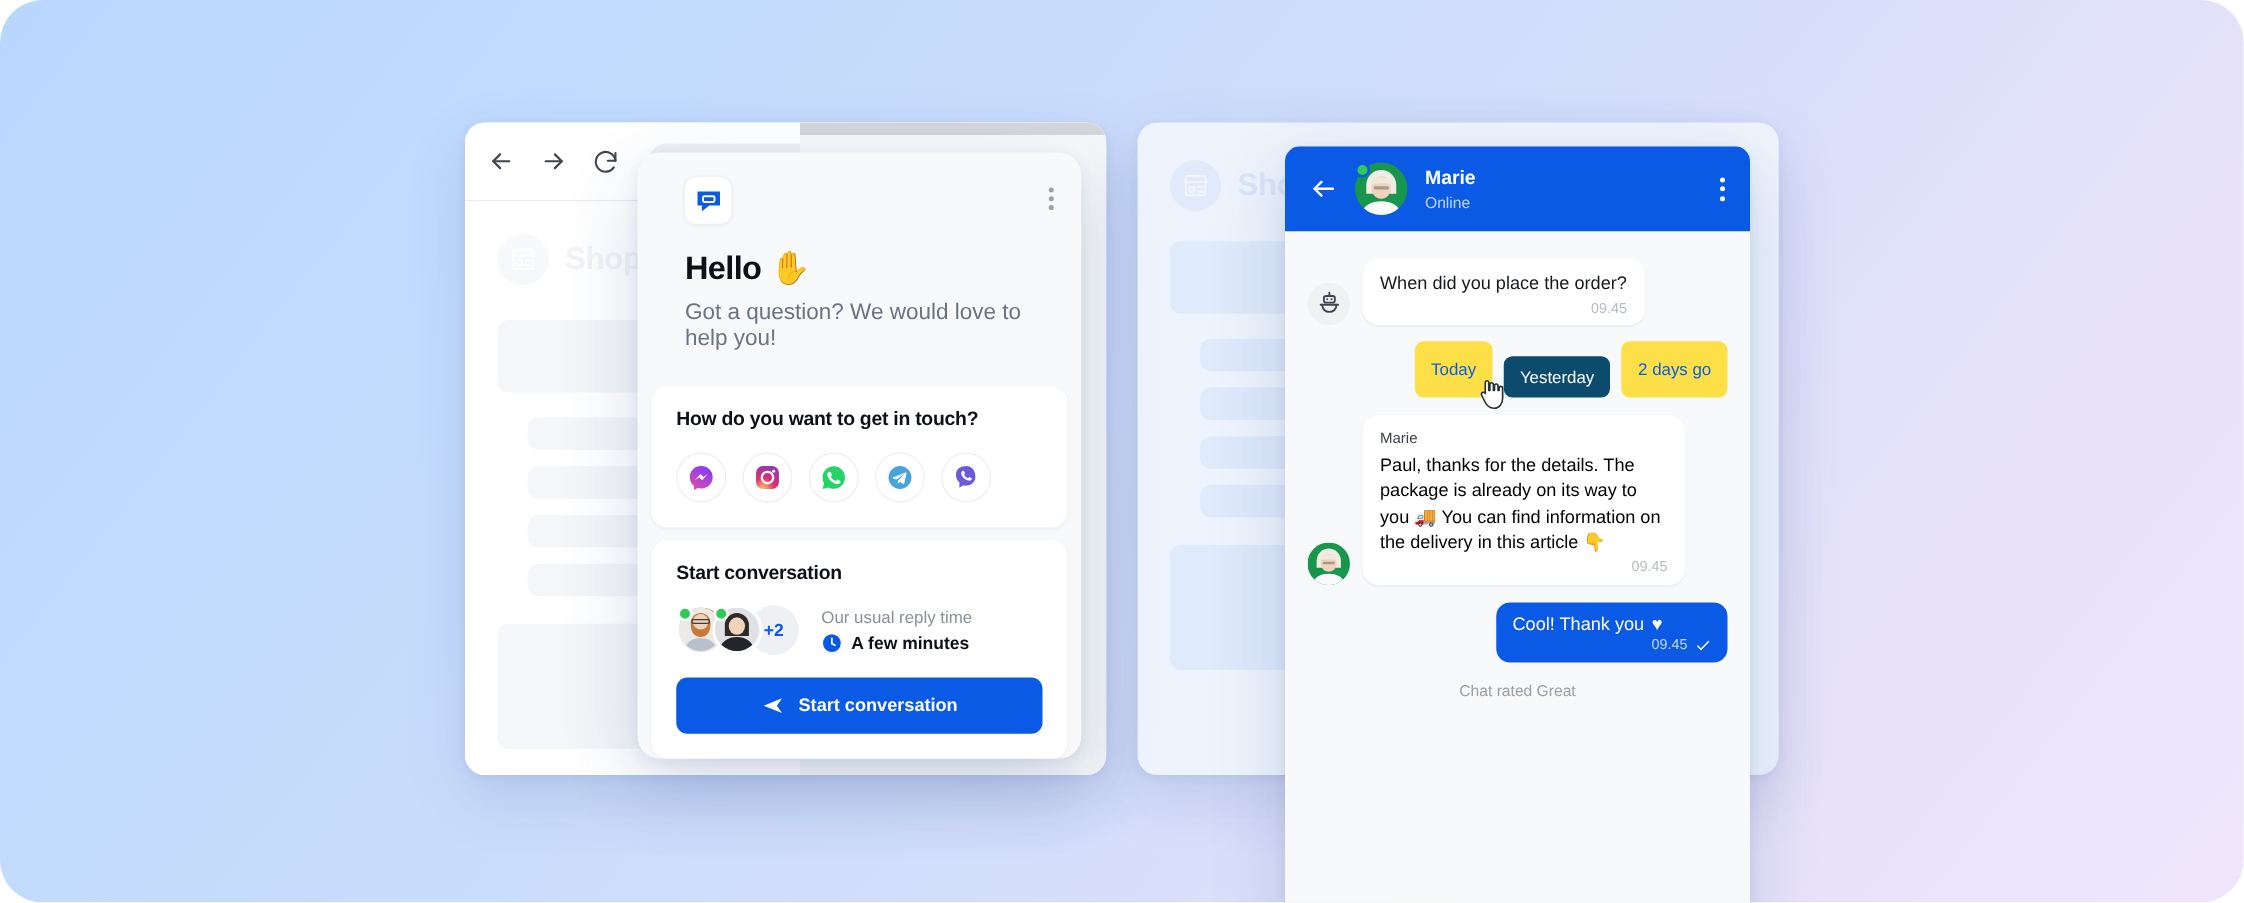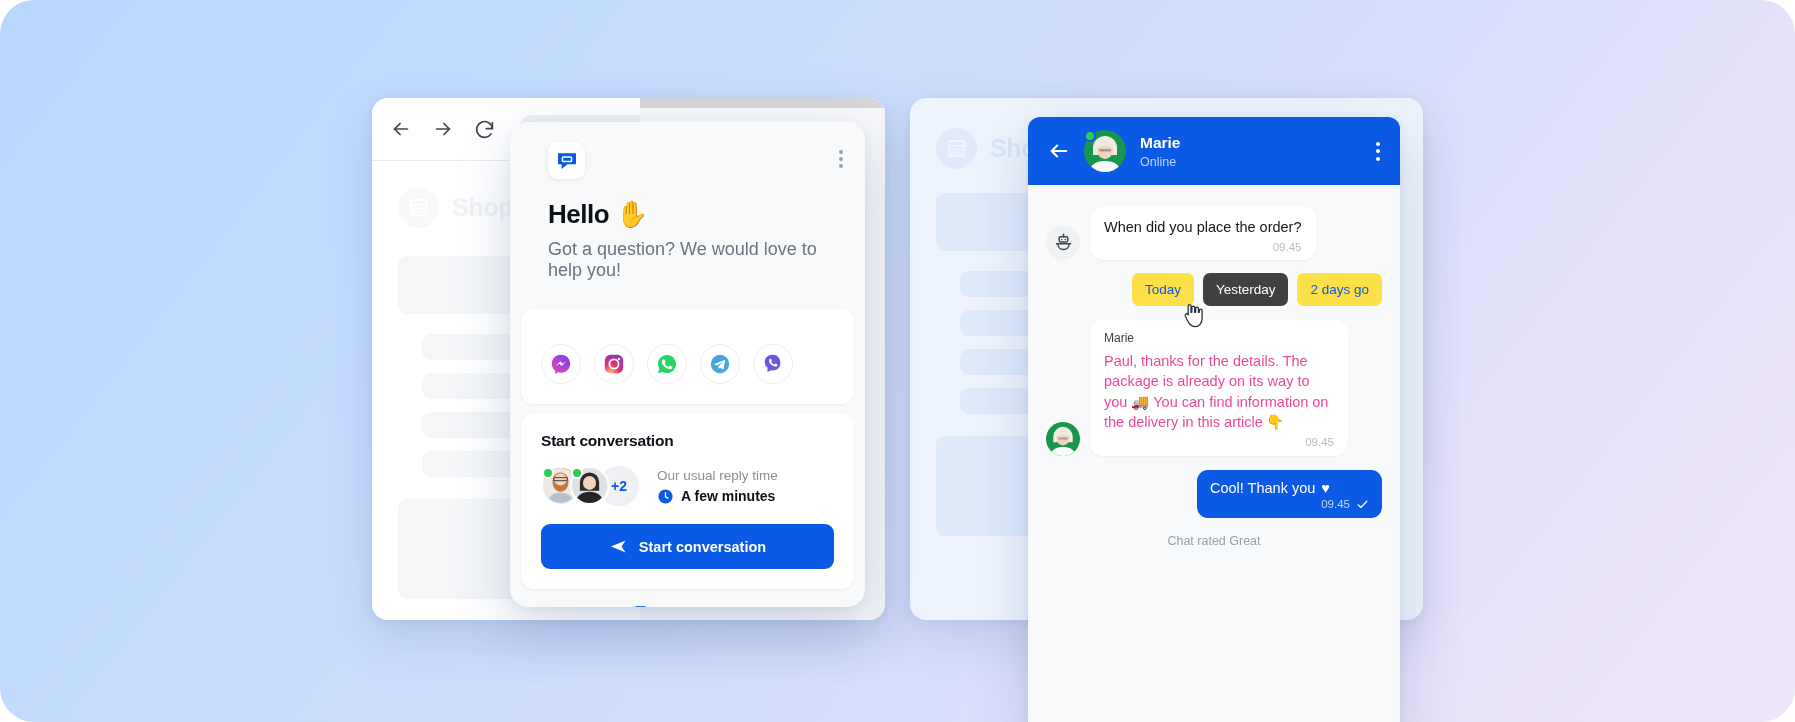--- a/index.html
+++ b/index.html
@@ -166,30 +166,30 @@
     max-width: 258px;
   }
   .bubble-in .txt { font-size: 14.5px; color: #15181c; line-height: 1.35; }
   .meta { font-size: 11.5px; color: #b6bbc2; text-align: right; margin-top: 3px; }
 
   .quick { display: flex; gap: 9px; justify-content: flex-end; margin-top: 13px; position: relative; }
   .qbtn {
     background: #fde047; color: #0a5ae6; font-size: 13.5px; border-radius: 7px;
     padding: 9px 13px; cursor: pointer; border: none; font-family: inherit;
   }
-  .qbtn.sel { background: #404040; color: #fff; }
+  .qbtn.sel { background: #0c4a6e; color: #fff; margin-top: 12px; }
   .cursor { position: absolute; left: 138px; top: 30px; pointer-events: none; }
 
   .msg-row2 { display: flex; gap: 10px; align-items: flex-end; margin-top: 14px; }
   .bubble-marie {
     background: #fff; border-radius: 13px; padding: 11px 14px 8px 14px;
     box-shadow: 0 1px 2px rgba(0,0,0,.05); max-width: 258px;
   }
   .sender { font-size: 12px; color: #3b4049; margin-bottom: 6px; }
-  .bubble-marie .txt { font-size: 14.5px; color: #ec4899; line-height: 1.42; }
+  .bubble-marie .txt { font-size: 14.5px; color: #000000; line-height: 1.42; }
   .file {
     display: flex; gap: 10px; align-items: center; margin-top: 11px;
   }
   .file-ico {
     width: 34px; height: 34px; border-radius: 7px; background: #f0f2f5;
     display: flex; align-items: center; justify-content: center; flex: 0 0 34px;
   }
   .file-name { font-size: 13px; font-weight: 700; color: #15181c; }
   .file-size { font-size: 12.5px; color: #9aa0a8; margin-top: 2px; }
   .marie-av { width: 34px; height: 34px; border-radius: 50%; flex: 0 0 34px; }
@@ -291,20 +291,21 @@
           </svg>
       </div>
       <div class="w-hello">
         <span>Hello</span>
         <span>✋</span>
       </div>
       <div class="w-sub">Got a question? We would love to help you!</div>
     </div>
 
     <div class="card">
+      <h3>How do you want to get in touch?</h3>
       <div class="socials">
         <div class="soc">
           <svg width="22" height="22" viewBox="0 0 24 24">
               <defs>
                 <linearGradient id="mg" x1="0" y1="1" x2="0.6" y2="0">
                   <stop offset="0" stop-color="#e54ba8"></stop>
                   <stop offset="1" stop-color="#8a3df0"></stop>
                 </linearGradient>
               </defs>
               <path d="M12 2C6.3 2 2 6.2 2 11.7c0 3.1 1.4 5.9 3.7 7.7V23l3.4-1.9c.9.25 1.9.4 2.9.4 5.7 0 10-4.2 10-9.7S17.7 2 12 2z" fill="url(#mg)"></path>

